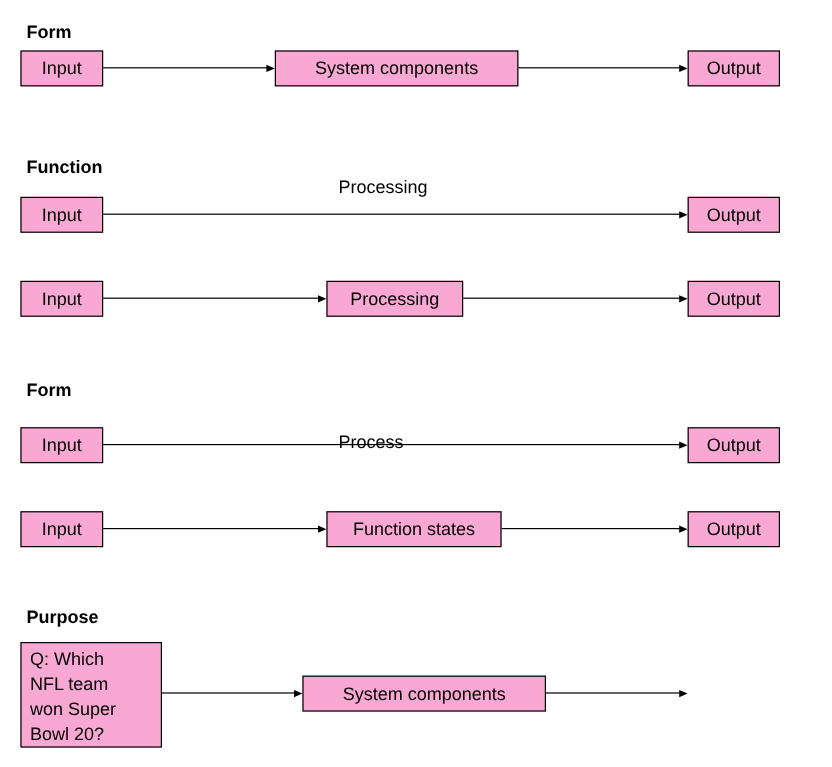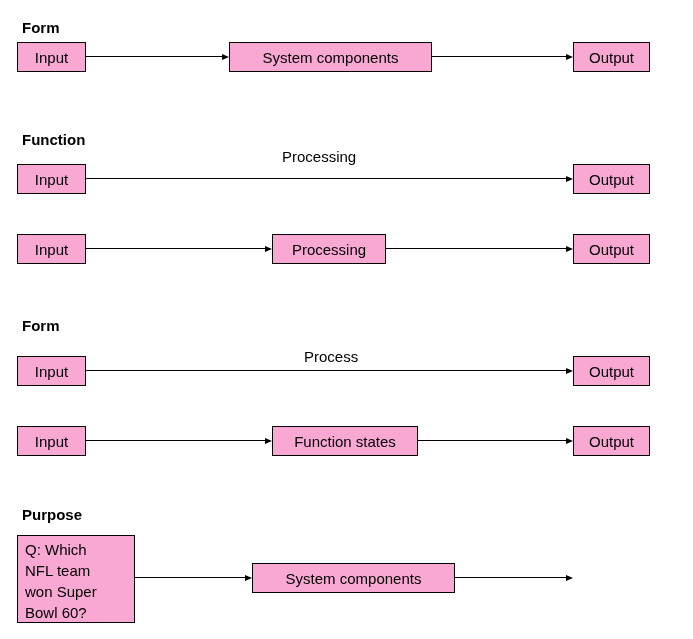--- a/index.html
+++ b/index.html
@@ -93,21 +93,21 @@
   </div>
   <div class="box" style="left:272px; top:234px; width:114px; height:30px;">Processing</div>
   <div class="arrow" style="left:386px; top:249px; width:187px;">
     <div class="shaft"></div>
     <div class="head"></div>
   </div>
   <div class="box" style="left:573px; top:234px; width:77px; height:30px;">Output</div>
 
   <div class="heading" style="left:22px; top:317px;">Form</div>
 
-  <div class="arrow-label" style="left:282px; top:348px;margin-left:22px;">Process</div>
+  <div class="arrow-label" style="left:282px; top:360px;">Process</div>
   <div class="box" style="left:17px; top:356px; width:69px; height:30px;">Input</div>
   <div class="arrow" style="left:86px; top:371px; width:487px;">
     <div class="shaft"></div>
     <div class="head"></div>
   </div>
   <div class="box" style="left:573px; top:356px; width:77px; height:30px;">Output</div>
 
   <div class="box" style="left:17px; top:426px; width:69px; height:30px;">Input</div>
   <div class="arrow" style="left:86px; top:441px; width:186px;">
     <div class="shaft"></div>
@@ -118,21 +118,21 @@
     <div class="shaft"></div>
     <div class="head"></div>
   </div>
   <div class="box" style="left:573px; top:426px; width:77px; height:30px;">Output</div>
 
   <div class="heading" style="left:22px; top:506px;">Purpose</div>
 
   <div class="box multiline" style="left:17px; top:535px; width:118px; height:88px;">Q: Which
 NFL team
 won Super
-Bowl 60?</div>
+Bowl 20?</div>
   <div class="arrow" style="left:135px; top:578px; width:117px;">
     <div class="shaft"></div>
     <div class="head"></div>
   </div>
   <div class="box" style="left:252px; top:563px; width:203px; height:30px;">System components</div>
   <div class="arrow" style="left:455px; top:578px; width:118px;">
     <div class="shaft"></div>
     <div class="head"></div>
   </div>
 

